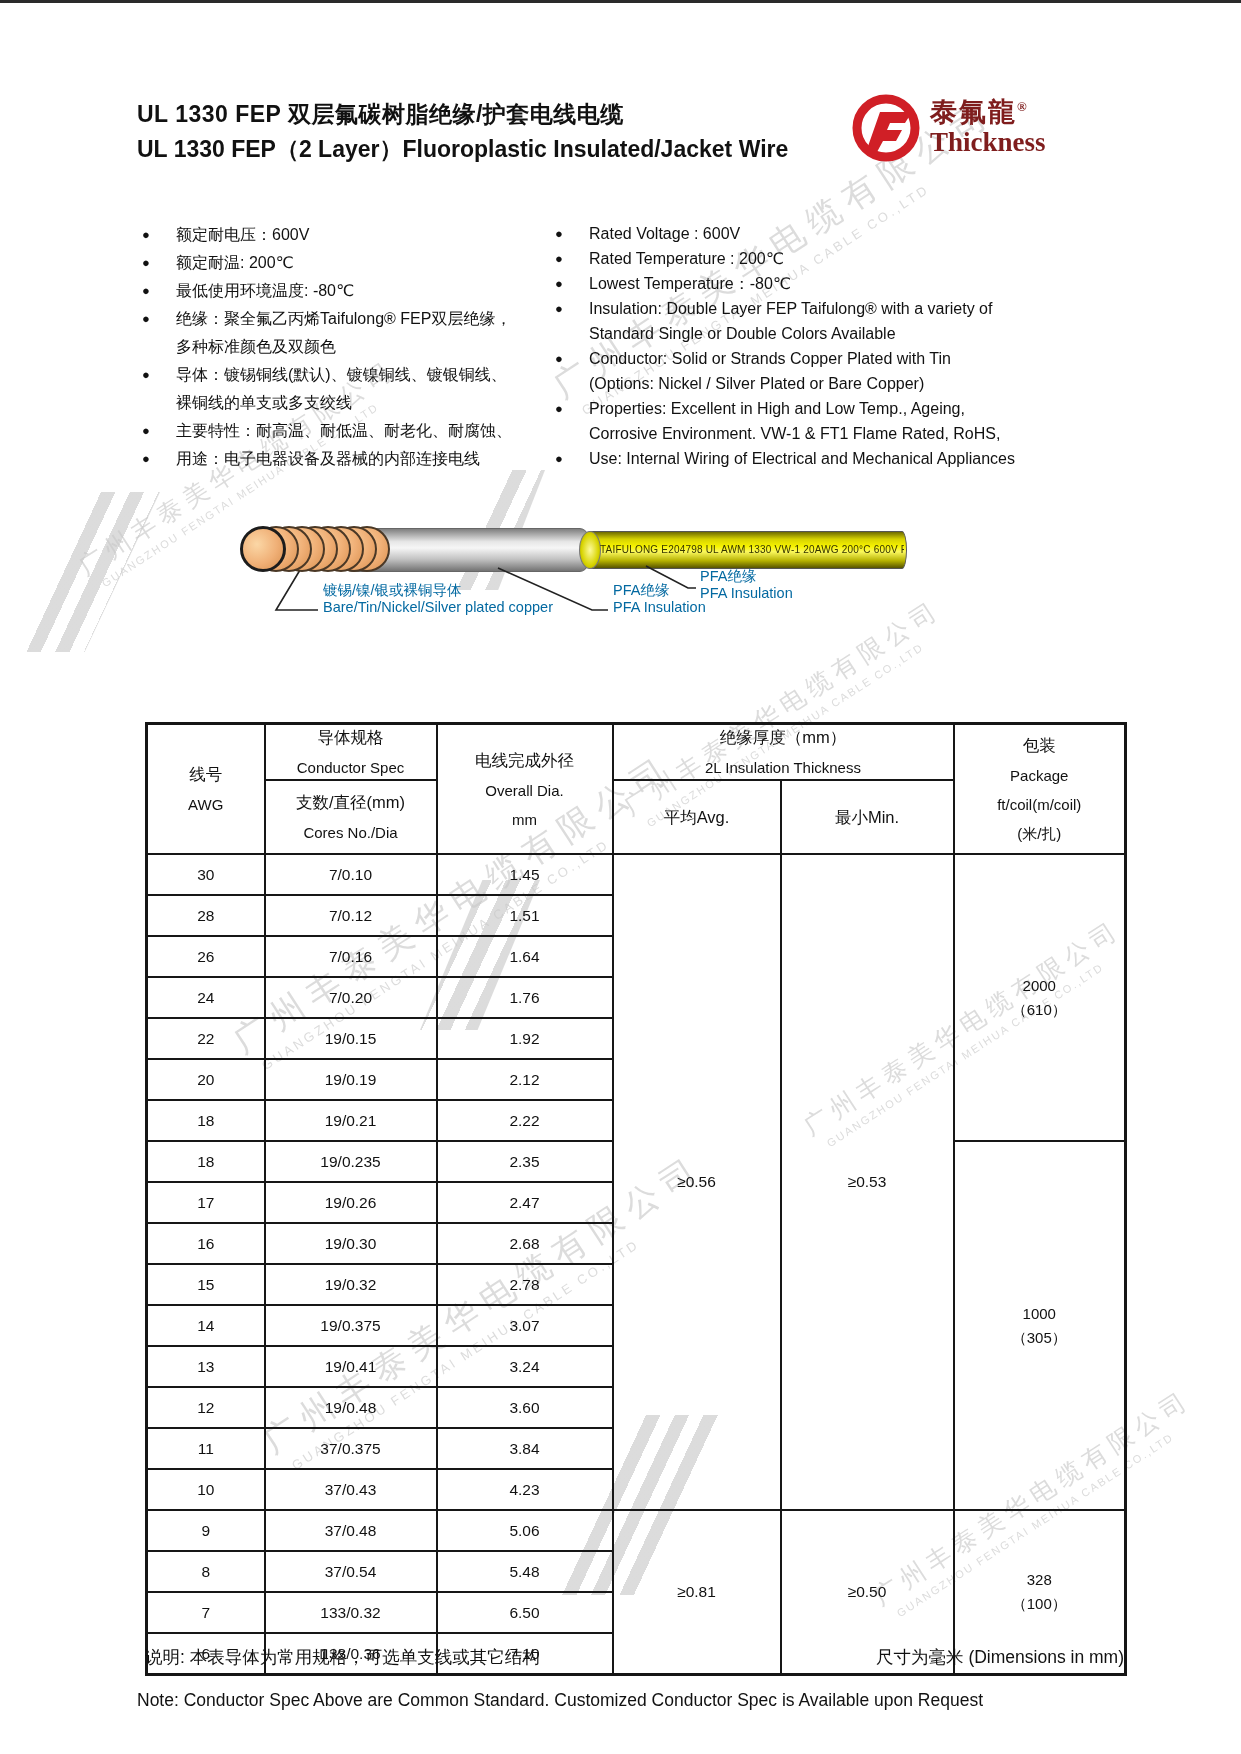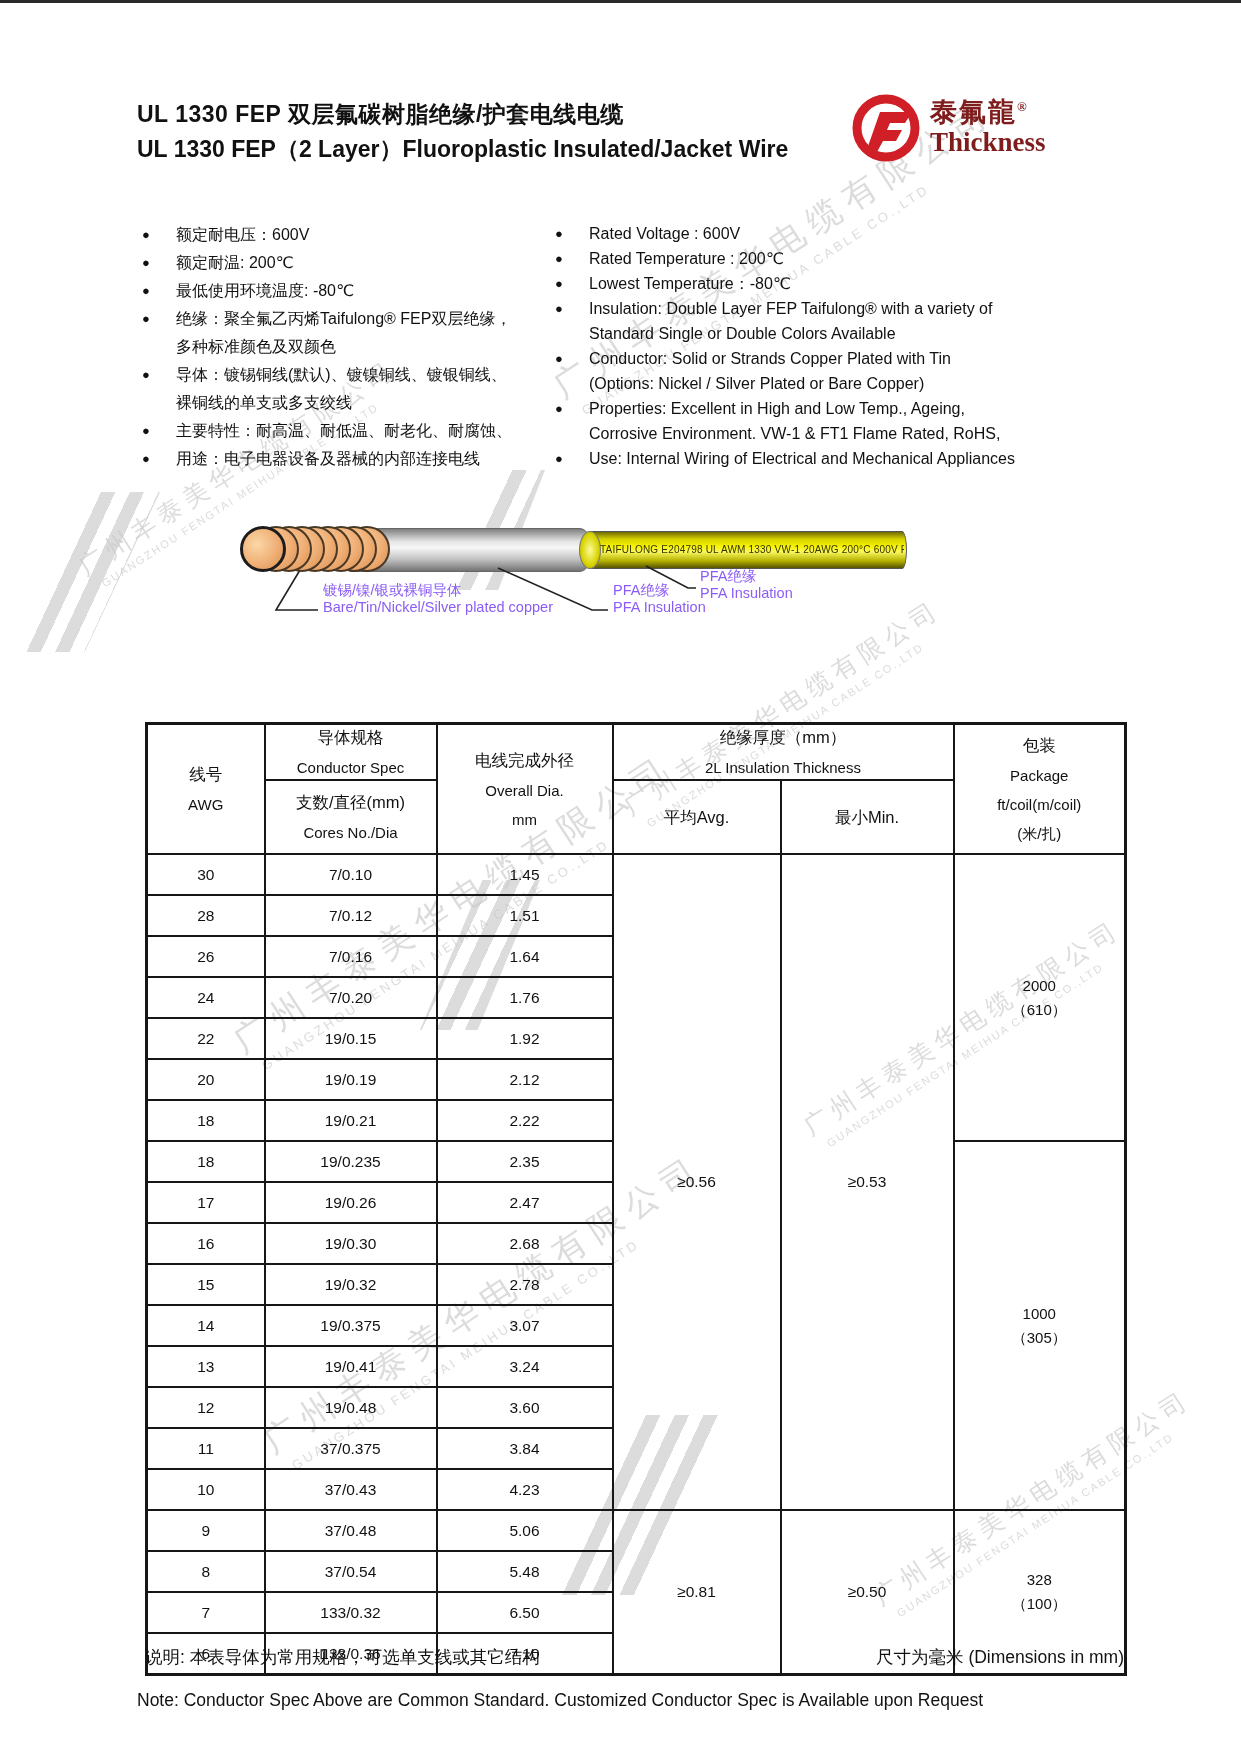--- a/index.html
+++ b/index.html
@@ -45,21 +45,21 @@
             background:linear-gradient(#7f7f7f,#e6e6e6 30%,#f6f6f6 45%,#c2c2c2 72%,#737373);
             border:1px solid #666;box-sizing:border-box;}
   .jacket{position:absolute;left:345px;top:13px;width:322px;height:38px;border-radius:5px/19px;
           background:linear-gradient(#6f6b00,#d6d200 20%,#f7f300 40%,#faf75e 55%,#b5b100 80%,#585400);
           border:1px solid #555;box-sizing:border-box;}
   .jacket-cap{position:absolute;left:339px;top:13px;width:22px;height:38px;border-radius:50%;
           background:radial-gradient(#fdfa9a,#d8d400 60%,#8c8800);border:1px solid #777;box-sizing:border-box;}
   .marking{position:absolute;left:360px;top:13px;width:304px;height:38px;line-height:38px;
            font-size:10px;letter-spacing:.2px;color:#333300;text-align:center;white-space:nowrap;overflow:hidden;}
   .leads{position:absolute;left:0;top:0;width:720px;height:135px;}
-  .dlabel{position:absolute;font-size:14.5px;line-height:16.5px;color:#8b5cf6;white-space:nowrap;}
+  .dlabel{position:absolute;font-size:14.5px;line-height:16.5px;color:#0369a1;white-space:nowrap;}
 
   
   .spec-table{position:absolute;left:145px;top:722px;border-collapse:collapse;table-layout:fixed;z-index:2;background:transparent;}
   .spec-table th,.spec-table td{border:2px solid #161616;text-align:center;vertical-align:middle;
       padding:0;background:transparent;font-weight:normal;}
   .spec-table{border:3px solid #161616;}
   .spec-table thead .r1 th{height:54px;}
   .spec-table thead .r2 th{height:72px;}
   .hzh{font-size:16.5px;line-height:23px;}
   .hen{font-size:15px;line-height:21px;margin-top:8px;}

